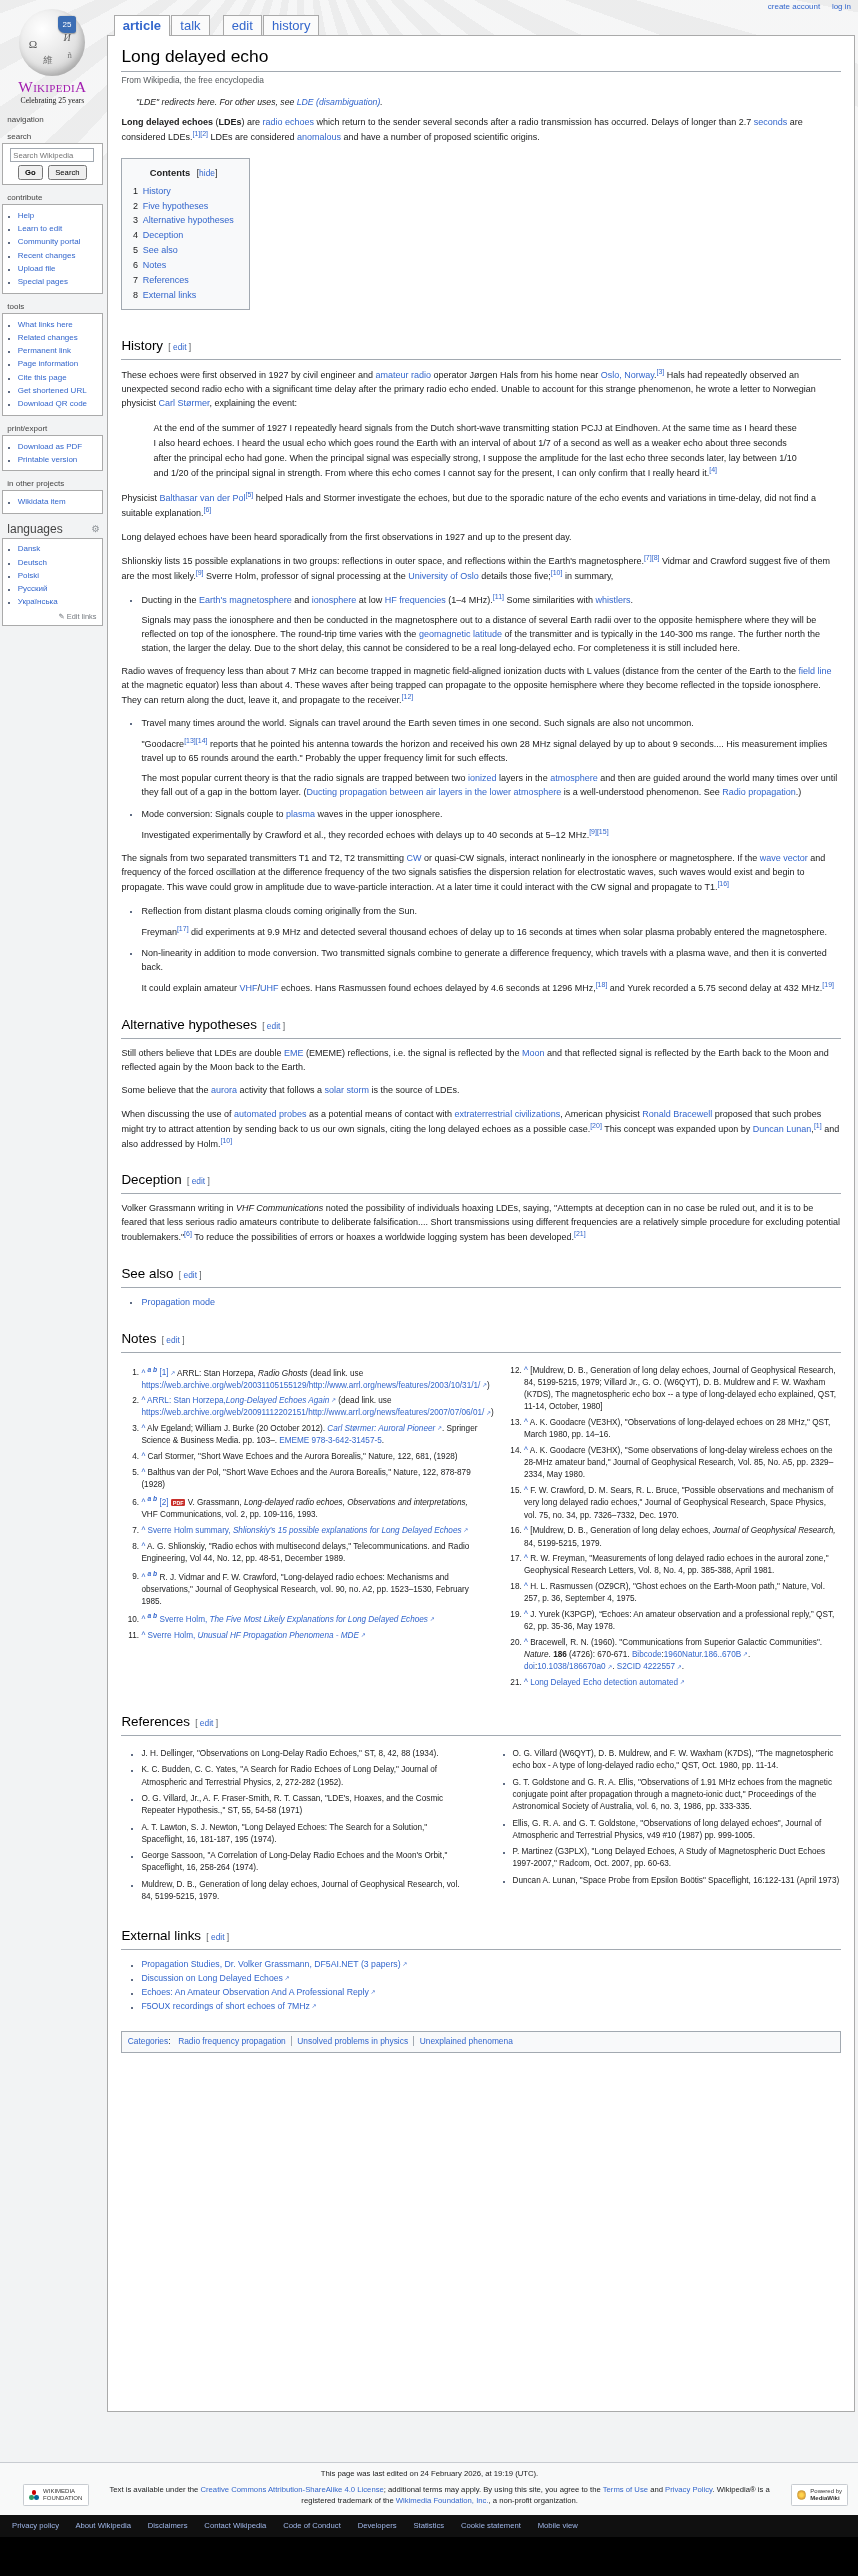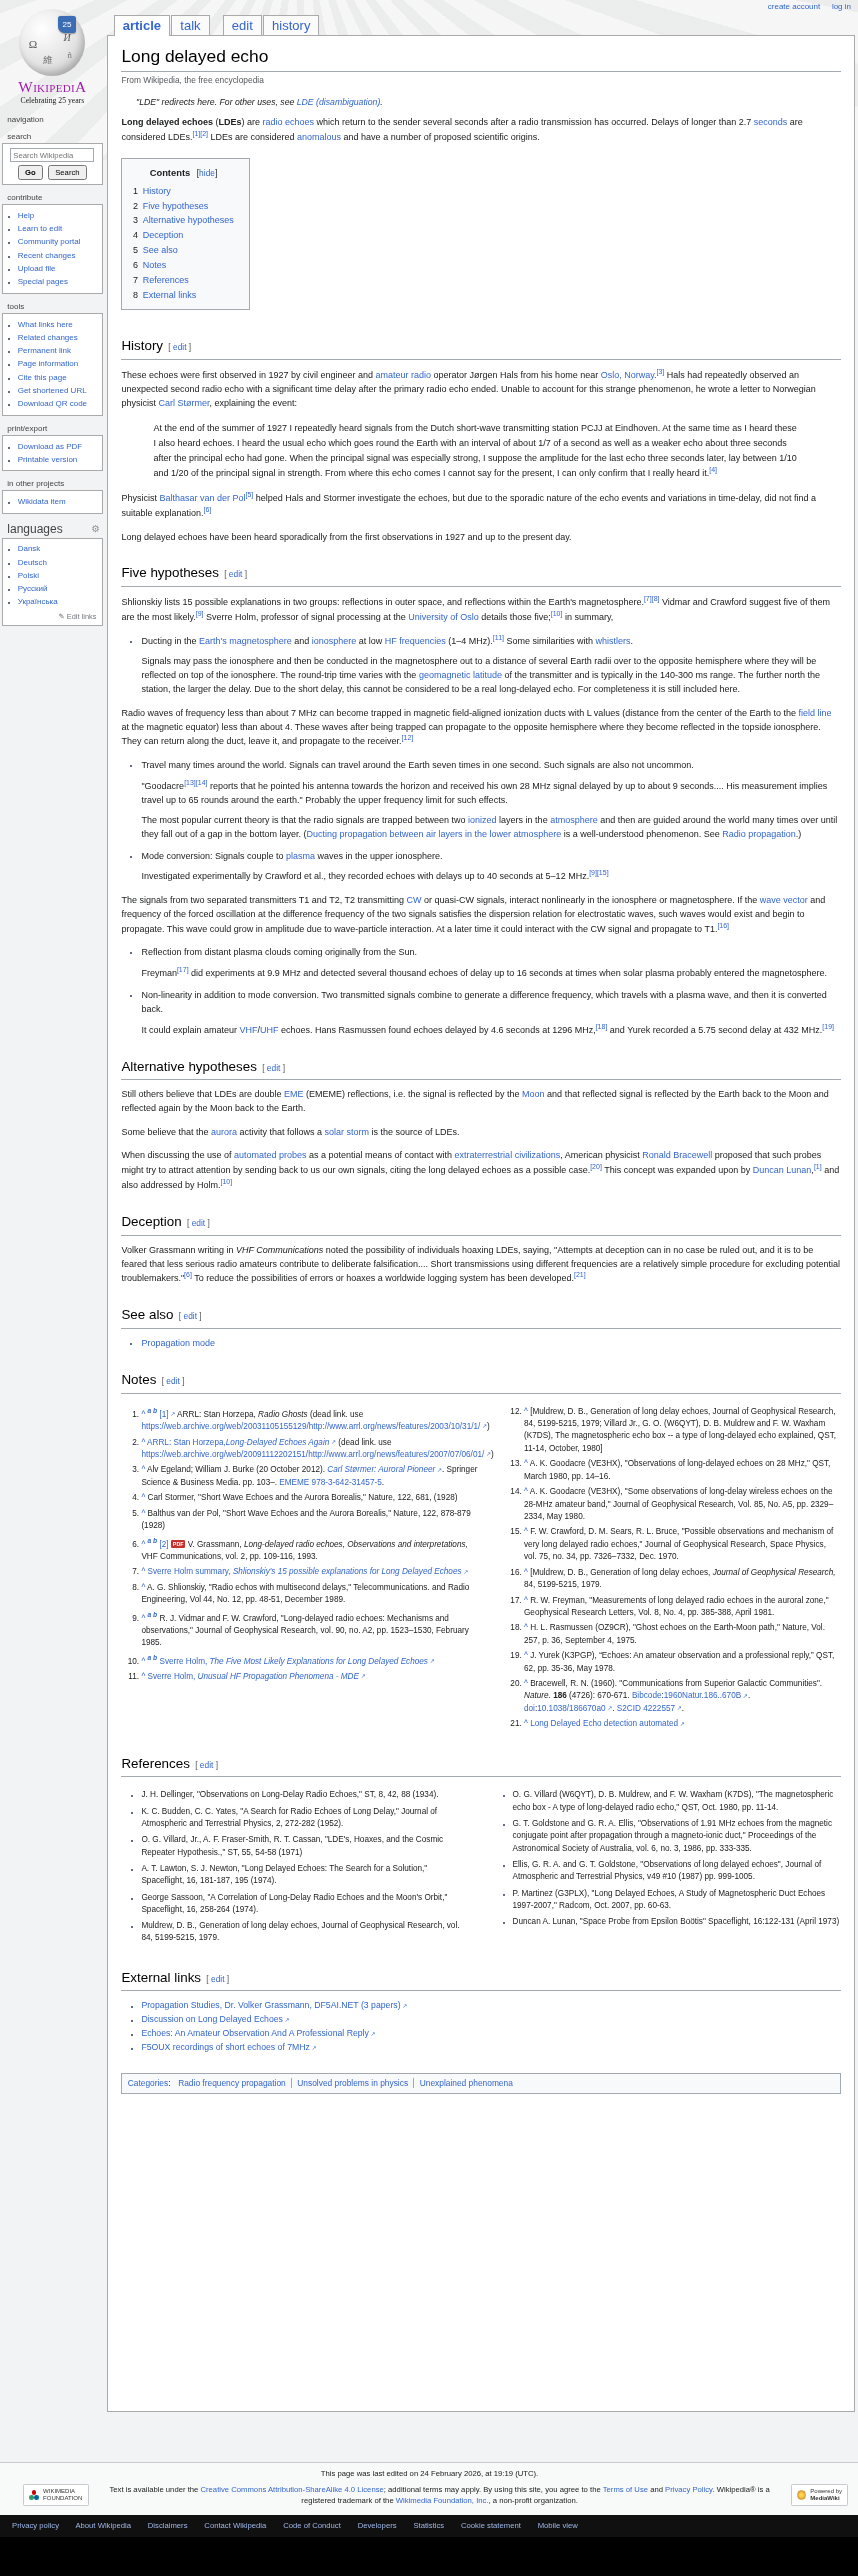--- a/index.html
+++ b/index.html
@@ -294,23 +294,20 @@
       </div>
 
       <h2 class="sect">
         <span>History</span><span class="es"><span>edit</span></span>
       </h2>
       <p class="para"><span>These echoes were first observed in 1927 by civil engineer and </span><span class="a">amateur radio</span><span> operator Jørgen Hals from his home near </span><span class="a">Oslo, Norway</span><span>.</span><sup class="r">[3]</sup><span> Hals had repeatedly observed an unexpected second radio echo with a significant time delay after the primary radio echo ended. Unable to account for this strange phenomenon, he wrote a letter to Norwegian physicist </span><span class="a">Carl Størmer</span><span>, explaining the event:</span></p>
       <blockquote class="q"><span>At the end of the summer of 1927 I repeatedly heard signals from the Dutch short-wave transmitting station PCJJ at Eindhoven. At the same time as I heard these I also heard echoes. I heard the usual echo which goes round the Earth with an interval of about 1/7 of a second as well as a weaker echo about three seconds after the principal echo had gone. When the principal signal was especially strong, I suppose the amplitude for the last echo three seconds later, lay between 1/10 and 1/20 of the principal signal in strength. From where this echo comes I cannot say for the present, I can only confirm that I really heard it.</span><sup class="r">[4]</sup></blockquote>
       <p class="para"><span>Physicist </span><span class="a">Balthasar van der Pol</span><sup class="r">[5]</sup><span> helped Hals and Stormer investigate the echoes, but due to the sporadic nature of the echo events and variations in time-delay, did not find a suitable explanation.</span><sup class="r">[6]</sup></p>
       <p class="para"><span>Long delayed echoes have been heard sporadically from the first observations in 1927 and up to the present day.</span></p>
 
-      <h2 class="sect">
-        <span>Five hypotheses</span><span class="es"><span>edit</span></span>
-      </h2>
       <p class="para"><span>Shlionskiy lists 15 possible explanations in two groups: reflections in outer space, and reflections within the Earth's magnetosphere.</span><sup class="r">[7][8]</sup><span> Vidmar and Crawford suggest five of them are the most likely.</span><sup class="r">[9]</sup><span> Sverre Holm, professor of signal processing at the </span><span class="a">University of Oslo</span><span> details those five;</span><sup class="r">[10]</sup><span> in summary,</span></p>
       <ul class="hypo">
         <li>
           <div><span>Ducting in the </span><span class="a">Earth's magnetosphere</span><span> and </span><span class="a">ionosphere</span><span> at low </span><span class="a">HF frequencies</span><span> (1–4 MHz).</span><sup class="r">[11]</sup><span> Some similarities with </span><span class="a">whistlers</span><span>.</span></div>
           <p class="sub"><span>Signals may pass the ionosphere and then be conducted in the magnetosphere out to a distance of several Earth radii over to the opposite hemisphere where they will be reflected on top of the ionosphere. The round-trip time varies with the </span><span class="a">geomagnetic latitude</span><span> of the transmitter and is typically in the 140-300 ms range. The further north the station, the larger the delay. Due to the short delay, this cannot be considered to be a real long-delayed echo. For completeness it is still included here.</span></p>
         </li>
       </ul>
       <p class="para"><span>Radio waves of frequency less than about 7 MHz can become trapped in magnetic field-aligned ionization ducts with L values (distance from the center of the Earth to the </span><span class="a">field line</span><span> at the magnetic equator) less than about 4. These waves after being trapped can propagate to the opposite hemisphere where they become reflected in the topside ionosphere. They can return along the duct, leave it, and propagate to the receiver.</span><sup class="r">[12]</sup></p>
       <ul class="hypo">
         <li>

